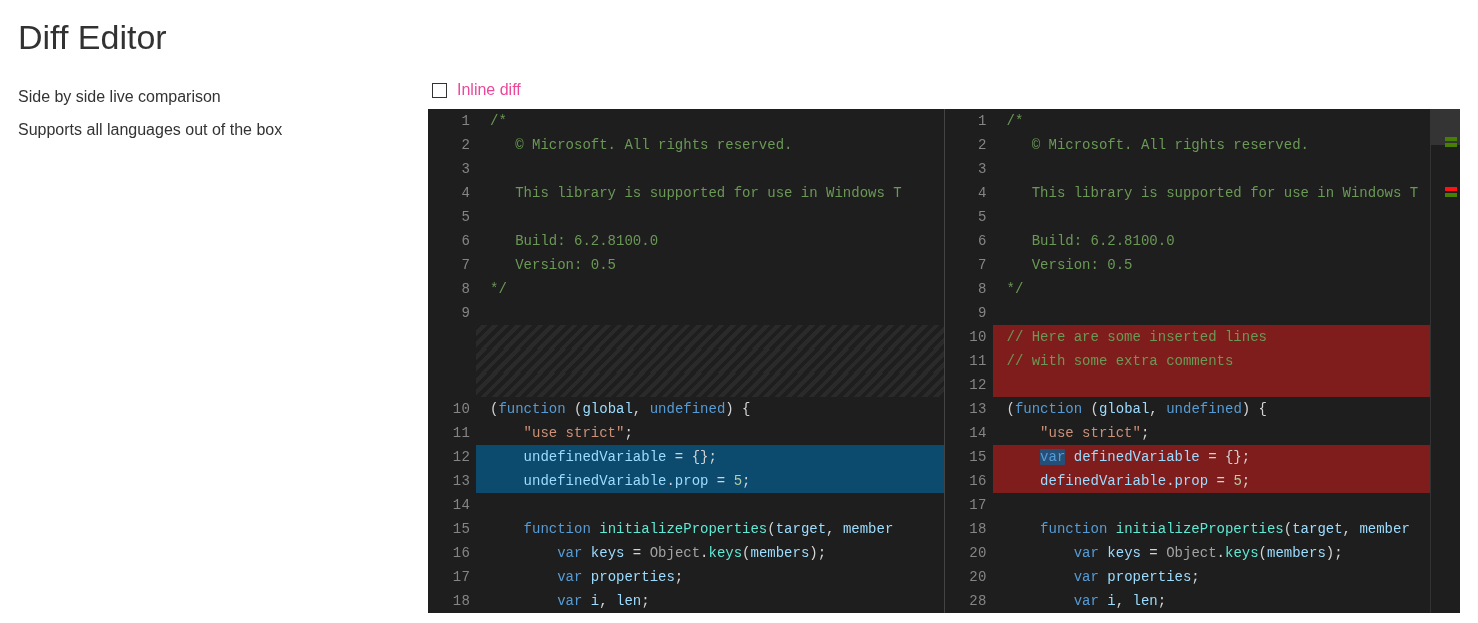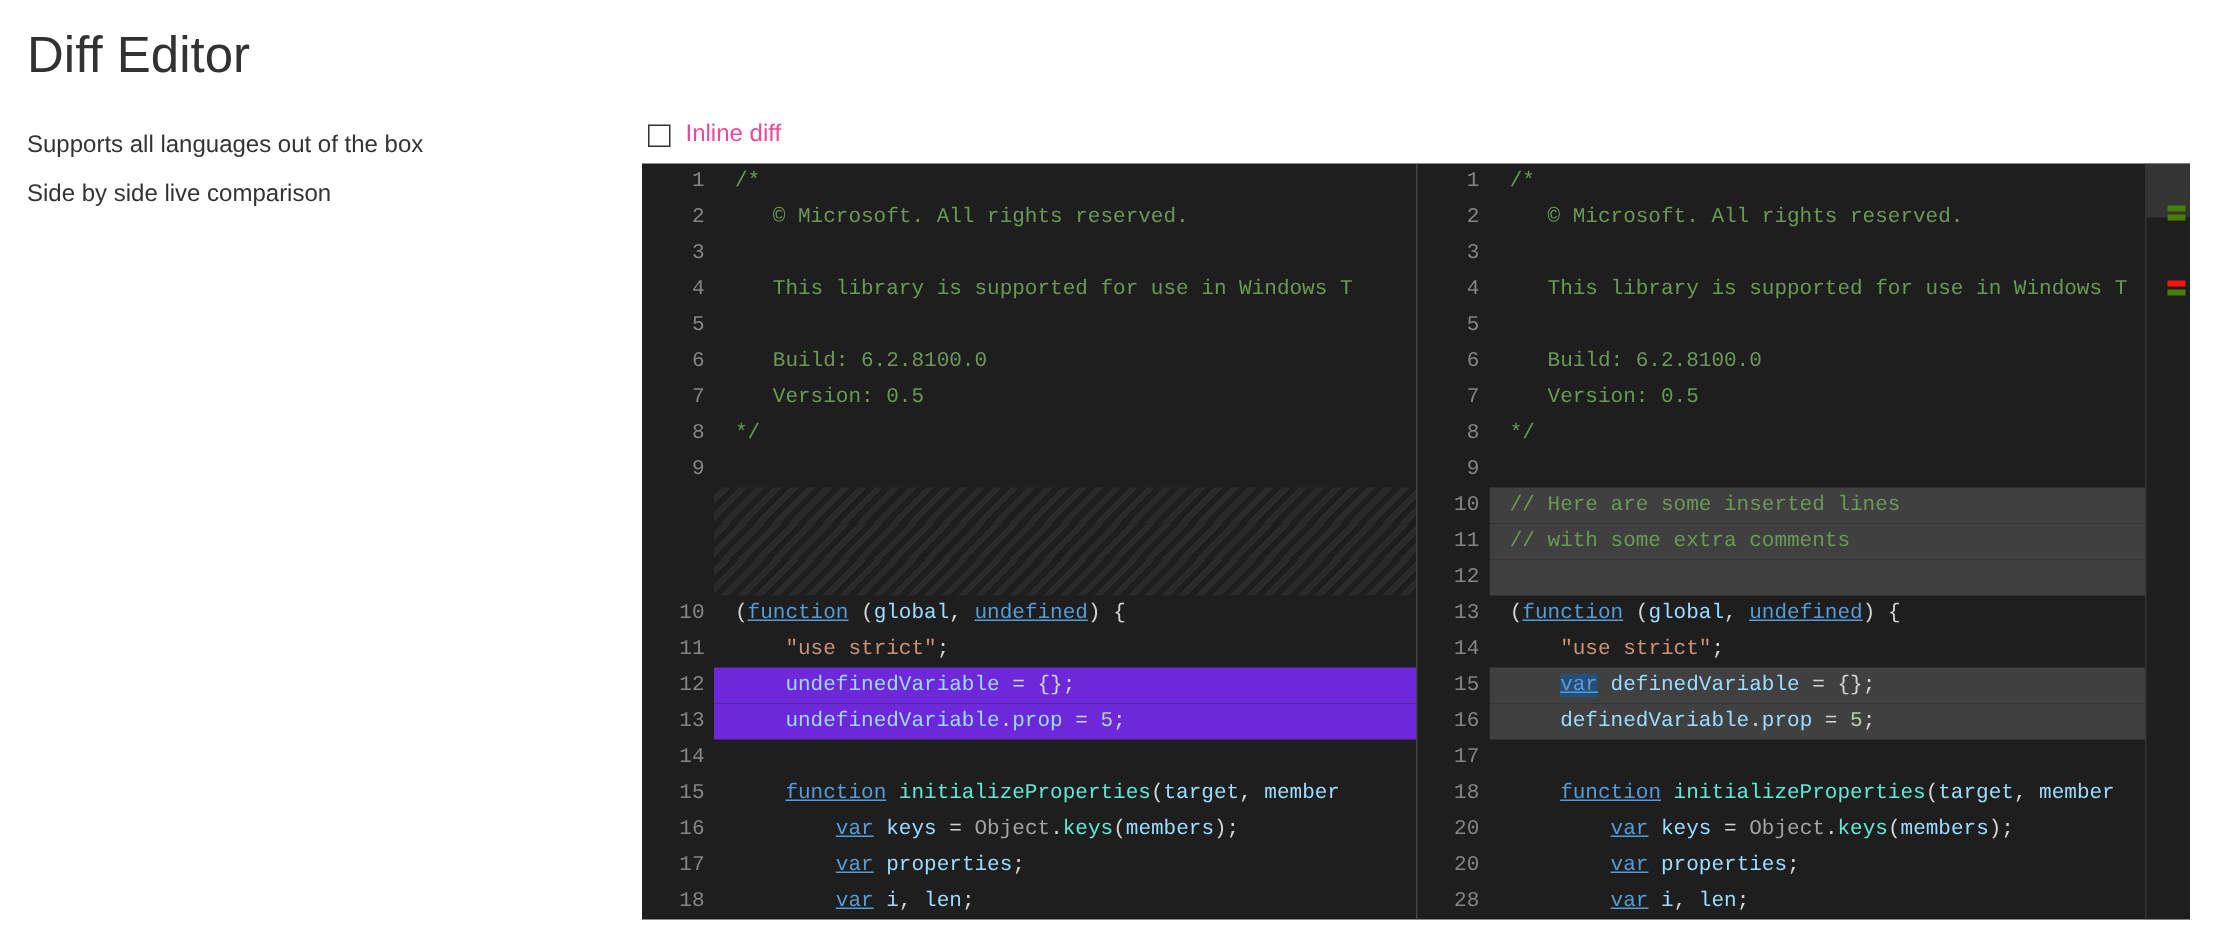--- a/index.html
+++ b/index.html
@@ -96,35 +96,35 @@
     white-space: pre;
     position: relative;
     overflow: hidden;
   }
   .code .row {
     height: 24px;
     padding-left: 14px;
     overflow: hidden;
   }
   
-  .row.removed { background: #6d28d9; }
-  .row.added { background: #404040; }
+  .row.removed { background: #0c4a6e; }
+  .row.added { background: #7f1d1d; }
   .row.hatched {
     background-image: repeating-linear-gradient(
       -45deg,
       #1e1e1e,
       #1e1e1e 4px,
       #2a2a2a 4px,
       #2a2a2a 8px
     );
   }
   
   .t-default { color: #d4d4d4; }
   .t-comment { color: #6a9955; }
-  .t-keyword { color: #569cd6; text-decoration: underline; }
+  .t-keyword { color: #569cd6; }
   .t-var     { color: #9cdcfe; }
   .t-func    { color: #5eead4; }
   .t-class   { color: #a3a3a3; }
   .t-string  { color: #ce9178; }
   .t-num     { color: #b5cea8; }
   
   .sel {
     background: #264f78;
     border-radius: 1px;
   }
@@ -155,22 +155,22 @@
   }
 </style>
 </head>
 <body>
 
 <div class="page">
   <h1 class="title">Diff Editor</h1>
 
   <div class="content">
     <div class="sidebar">
+      <div>Side by side live comparison</div>
       <div>Supports all languages out of the box</div>
-      <div>Side by side live comparison</div>
     </div>
 
     <div class="main">
       <div class="top-controls">
         <span class="checkbox"></span>
         <span>Inline diff</span>
       </div>
 
       <div class="diff">
 

